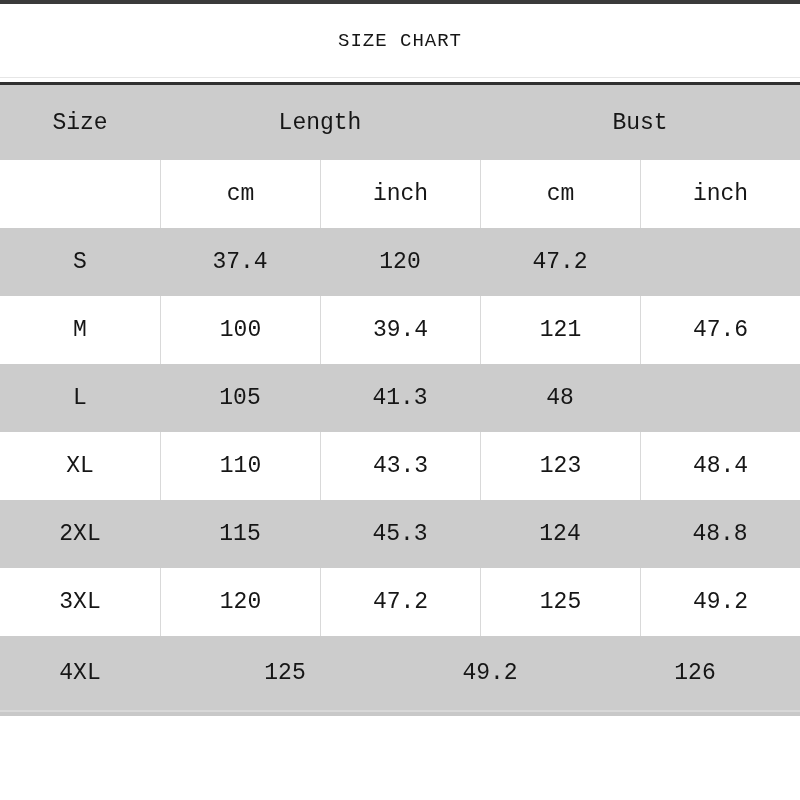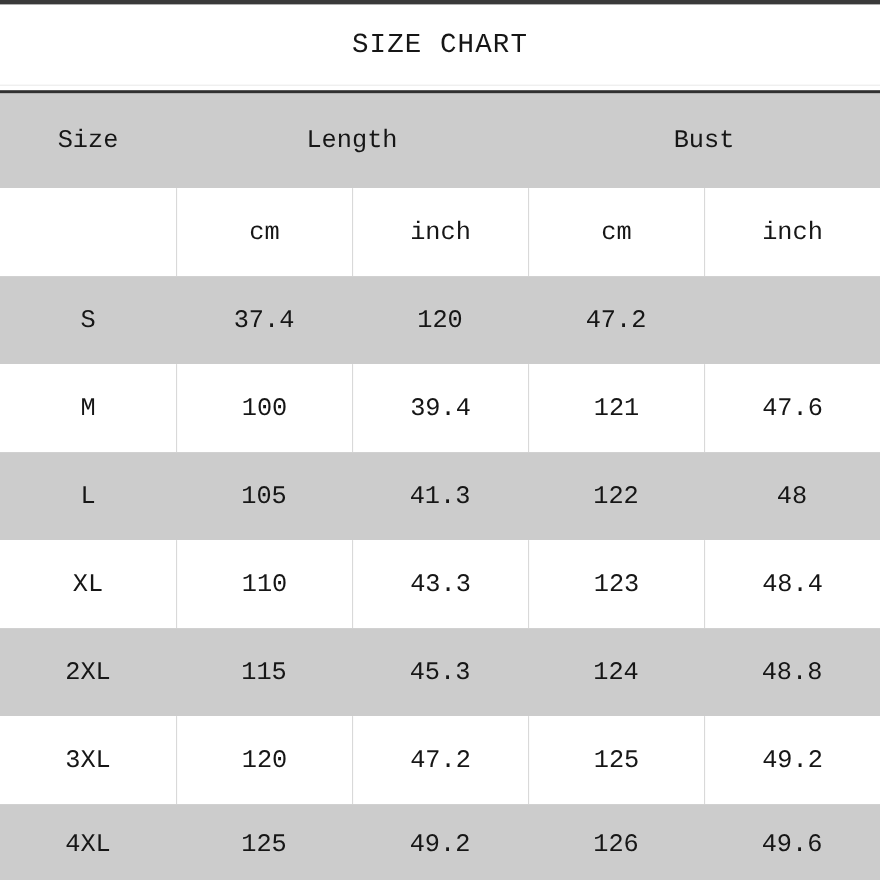--- a/index.html
+++ b/index.html
@@ -18,39 +18,39 @@
   }
   .title-row {
     box-sizing: border-box;
     height: 74px;
     display: flex;
     align-items: center;
     justify-content: center;
     border-bottom: 1px solid #e6e6e6;
   }
   .title {
-    font-size: 25px;
+    font-size: 19px;
     letter-spacing: 1px;
     white-space: pre;
   }
   .title-gap { height: 4px; background: var(--row-white, #fff); }
   .title-divider {
     height: 3px;
     background: var(--title-divider, #303030);
   }
   .row {
     display: grid;
     grid-template-columns: repeat(5, 160px);
   }
   .row.group-header {
     grid-template-columns: 160px 320px 320px;
-    height: 86px;
+    height: 75px;
   }
-  .row { height: 80px; }
-  .row.last { height: 74px; }
+  .row { height: 68px; }
+  .row.last { height: 74px; gap: 45px; }
   .cell {
     box-sizing: border-box;
     display: flex;
     align-items: center;
     justify-content: center;
     font-size: 23px;
     white-space: pre;
   }
   .row.gray { background: var(--row-gray, #cccccc); }
   .row.white { background: var(--row-white, #ffffff); }
@@ -99,21 +99,20 @@
       <div class="cell">100</div>
       <div class="cell">39.4</div>
       <div class="cell">121</div>
       <div class="cell">47.6</div>
     </div>
 
     <div class="row gray">
       <div class="cell">L</div>
       <div class="cell">105</div>
       <div class="cell">41.3</div>
-      <div class="cell">122</div>
       <div class="cell">48</div>
     </div>
 
     <div class="row white">
       <div class="cell">XL</div>
       <div class="cell">110</div>
       <div class="cell">43.3</div>
       <div class="cell">123</div>
       <div class="cell">48.4</div>
     </div>

